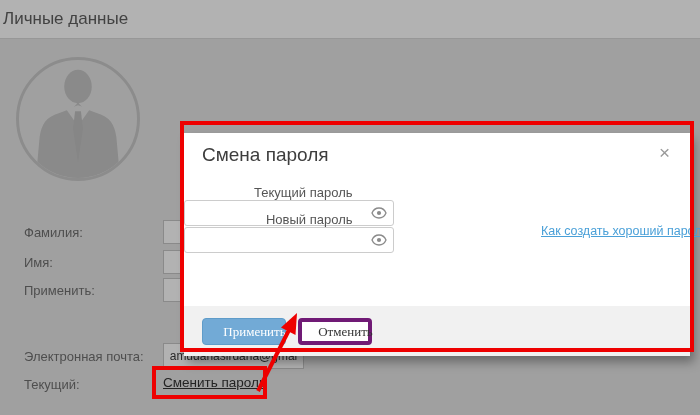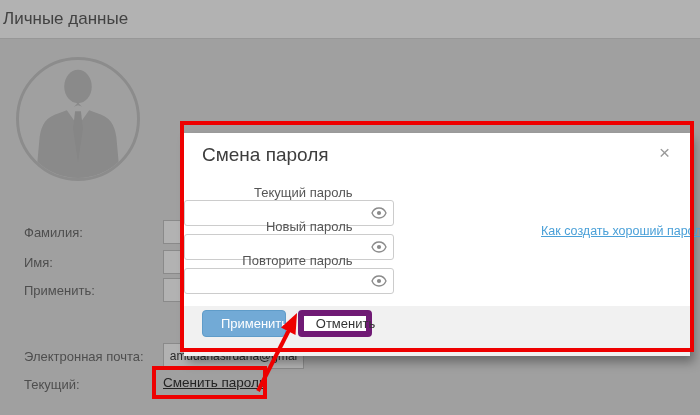--- a/index.html
+++ b/index.html
@@ -59,21 +59,21 @@
   .modal-title{
     position:absolute;left:18px;top:11px;
     font-size:19px;color:#3d3d3d;white-space:nowrap;
   }
   .modal-close{
     position:absolute;right:20px;top:10px;
     font-size:19px;color:#9a9a9a;line-height:1;cursor:pointer;
   }
   .m-row{position:absolute;left:0;height:26px;display:flex;align-items:center;flex-direction:column;}
   .m-row.r1{top:52px;}
-  .m-row.r2{top:86px;}
+  .m-row.r2{top:86px;justify-content:center;}
   .m-row.r3{top:120px;}
   .m-label{
     width:134px;text-align:right;padding-right:7px;
     font-size:13px;color:#555555;white-space:nowrap;flex:none;
   }
   .m-input-wrap{position:relative;width:210px;height:26px;flex:none;}
   .m-input{
     width:100%;height:100%;box-sizing:border-box;
     border:1px solid #cccccc;border-radius:3px;background:#fff;
     padding:0 26px 0 8px;font-size:13px;outline:none;
@@ -84,29 +84,29 @@
   }
   .help-link{
     position:absolute;left:357px;top:91px;
     font-size:12.5px;color:#4aa0d8;text-decoration:underline;white-space:nowrap;
   }
   .modal-footer{
     position:absolute;left:0;right:0;bottom:0;height:50px;
     background:#f1f1f1;
   }
   .btn{
-    position:absolute;top:4px;height:27px;border-radius:4px;
-    font-size:13px;font-family:Liberation Sans, sans-serif;cursor:pointer;
+    position:absolute;top:12px;height:27px;border-radius:4px;
+    font-size:13px;font-family:Liberation Serif, serif;cursor:pointer;
     display:flex;align-items:center;justify-content:center;box-sizing:border-box;padding-left:27px;
   }
   .btn-apply{
     left:18px;width:84px;background:#72aad6;border:1px solid #5f9cc9;color:#ffffff;
   }
   .btn-cancel{
-    left:114px;width:74px;background:#ffffff;border:6px solid #701a75;color:#333333;
+    left:114px;width:74px;background:#ffffff;border:4px solid #701a75;color:#333333;
   }
   
   .anno-modal{
     position:absolute;left:180px;top:121px;width:514px;height:231px;
     border:4px solid #ee0000;box-sizing:border-box;
     z-index:20;pointer-events:none;
   }
   .anno-link{
     position:absolute;left:152px;top:366px;width:115px;height:33px;
     border:4px solid #ee0000;box-sizing:border-box;
@@ -174,30 +174,20 @@
         <input class="m-input" type="text" style="">
         <svg class="eye" viewBox="0 0 16 12">
           <path d="M8 1C4.5 1 1.9 3.9 1 6c.9 2.1 3.5 5 7 5s6.1-2.9 7-5c-.9-2.1-3.5-5-7-5z" fill="none" stroke="#8a8a8a" stroke-width="1.3"></path>
           <circle cx="8" cy="6" r="2.1" fill="#8a8a8a"></circle>
         </svg>
       </div>
     </div>
 
     <a class="help-link">Как создать хороший пароль</a>
 
-    <div class="m-row r3">
-      <div class="m-label">Повторите пароль</div>
-      <div class="m-input-wrap">
-        <input class="m-input" type="text" style="">
-        <svg class="eye" viewBox="0 0 16 12">
-          <path d="M8 1C4.5 1 1.9 3.9 1 6c.9 2.1 3.5 5 7 5s6.1-2.9 7-5c-.9-2.1-3.5-5-7-5z" fill="none" stroke="#8a8a8a" stroke-width="1.3"></path>
-          <circle cx="8" cy="6" r="2.1" fill="#8a8a8a"></circle>
-        </svg>
-      </div>
-    </div>
 
     <div class="modal-footer">
       <button class="btn btn-apply">Применить</button>
       <button class="btn btn-cancel">Отменить</button>
     </div>
   </div>
 
   <div class="anno-modal"></div>
   <div class="anno-link"></div>
   <svg class="anno-arrow" width="700" height="415" viewBox="0 0 700 415">

